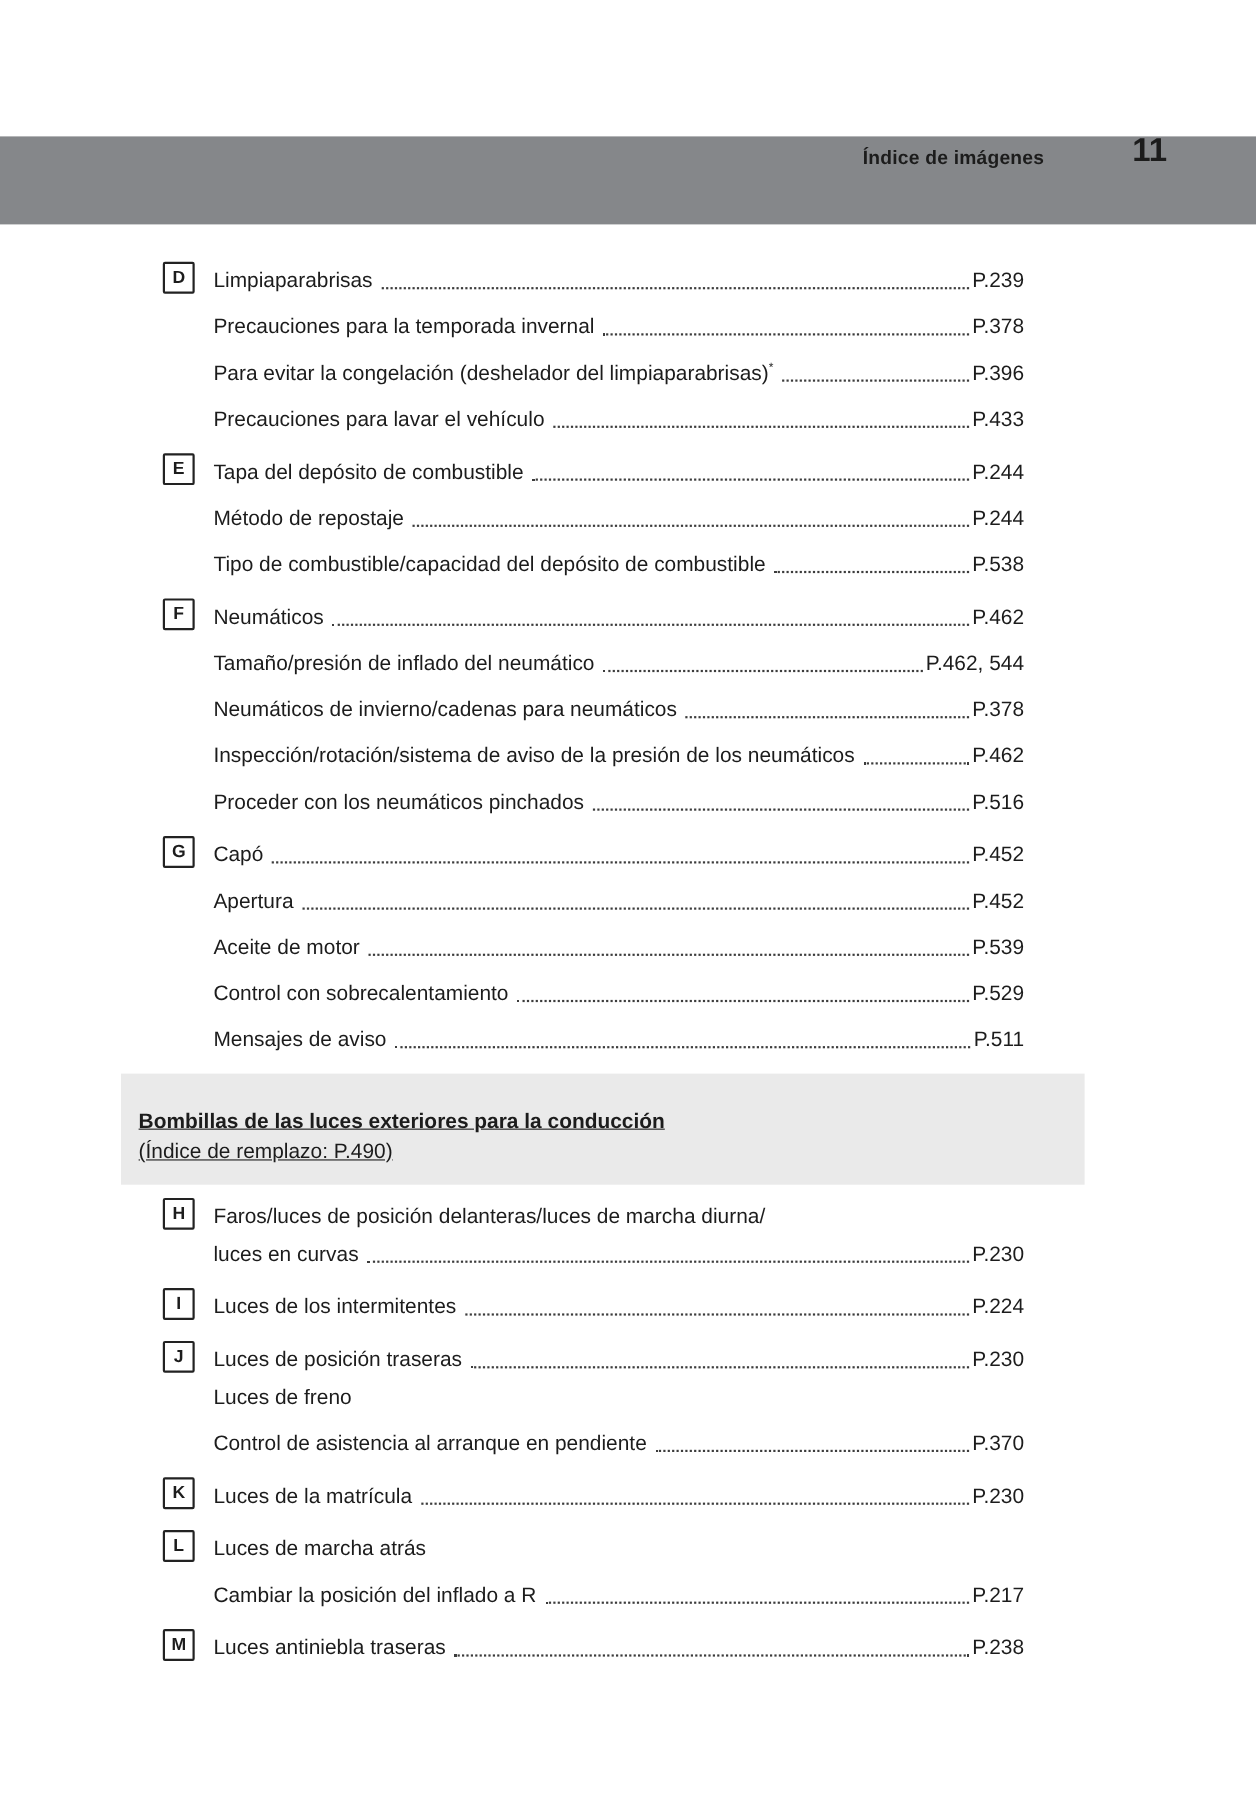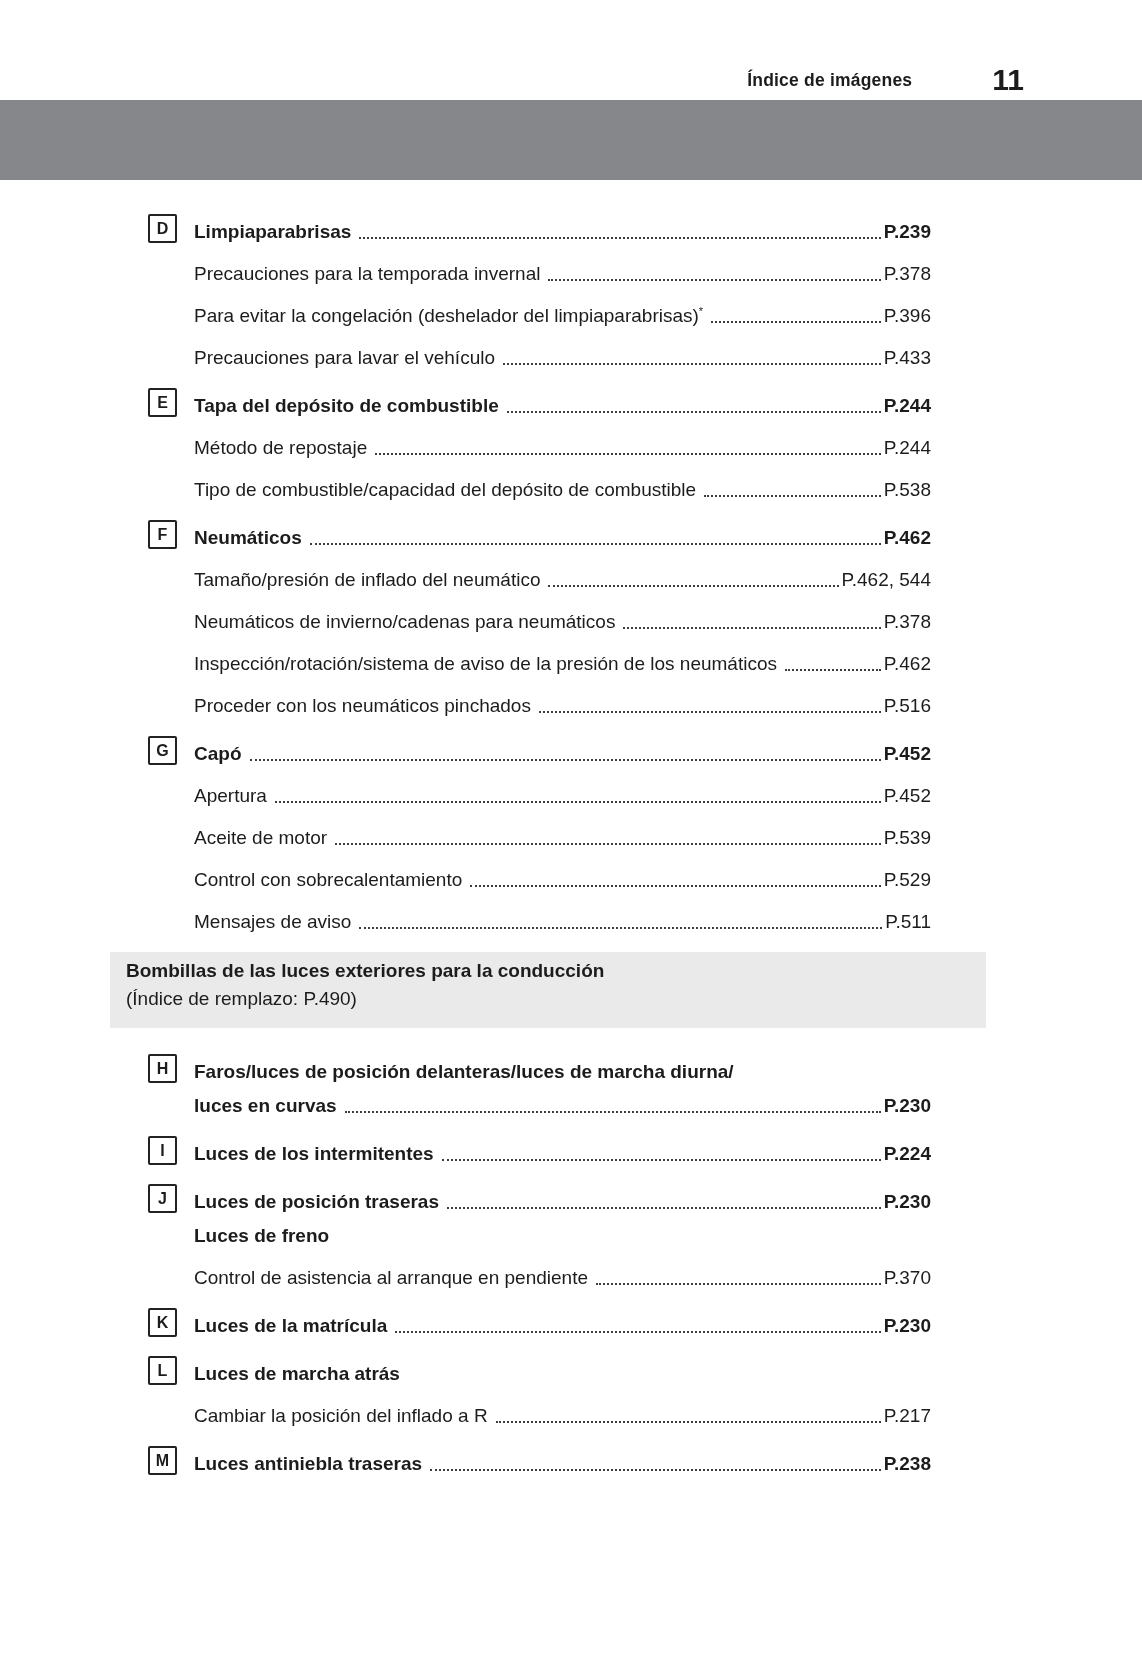--- a/index.html
+++ b/index.html
@@ -10,23 +10,23 @@
     background:#ffffff;
     font-family:"Liberation Sans", sans-serif;
     color:#1c1c1c;
     overflow:hidden;
     box-sizing:border-box;
   }
   
   .page-header{
     display:flex;
     justify-content:flex-end;
-    align-items:center;
-    height:100px;
-    padding-right:118px;
+    align-items:flex-end;
+    height:124px;
+    padding-right:81px;
     box-sizing:border-box;
   }
   .header-title{
     font-size:17.5px;
     font-weight:bold;
     letter-spacing:0.2px;
     position:relative;
     top:30px;
   }
   .page-number{
@@ -53,21 +53,21 @@
   .row{
     display:flex;
     align-items:flex-end;
     margin-bottom:18px;
   }
   .row.cont{
     margin-top:-8px;
   }
   .row.bold .entry-text,
   .row.bold .page-ref{
-    font-weight:bold;
+    font-weight:normal;
   }
   .badge-slot{
     width:46px;
     flex:0 0 46px;
     display:flex;
   }
   .badge{
     display:inline-flex;
     align-items:center;
     justify-content:center;
@@ -96,22 +96,23 @@
     margin:0 3px 5px 8px;
   }
   .page-ref{
     font-size:19px;
     line-height:24px;
     white-space:nowrap;
   }
   
   .section-band{
     background:#eaeaea;
-    margin:10px 0 26px 0;
-    padding:5px 20px 15px 16px;
+    margin:10px 0 12px 0;
+    padding:30px 20px 15px 16px;
+    text-decoration:underline;
   }
   .section-band .band-title{
     font-size:19px;
     font-weight:bold;
     line-height:28px;
   }
   .section-band .band-subtitle{
     font-size:19px;
     line-height:28px;
   }

